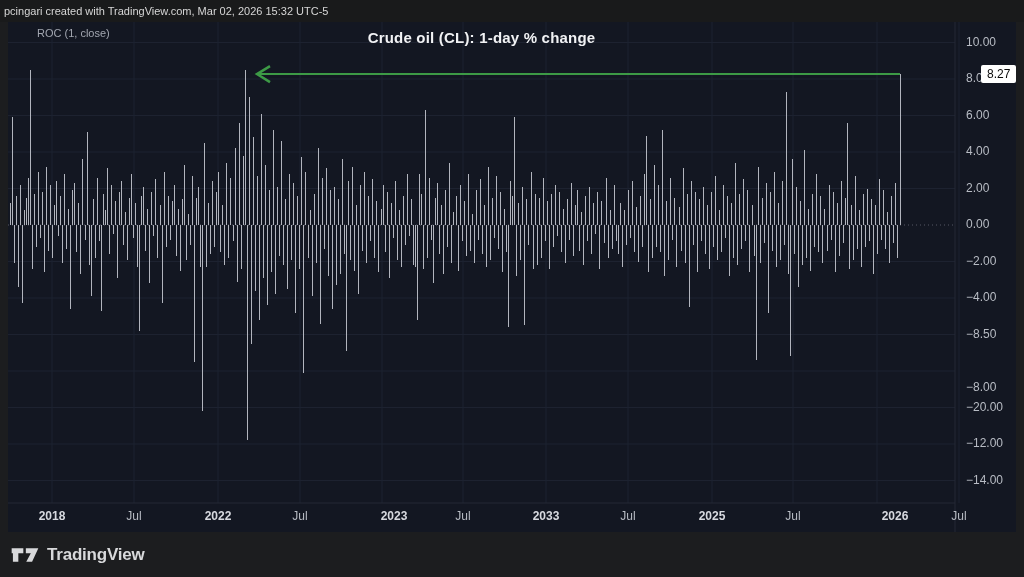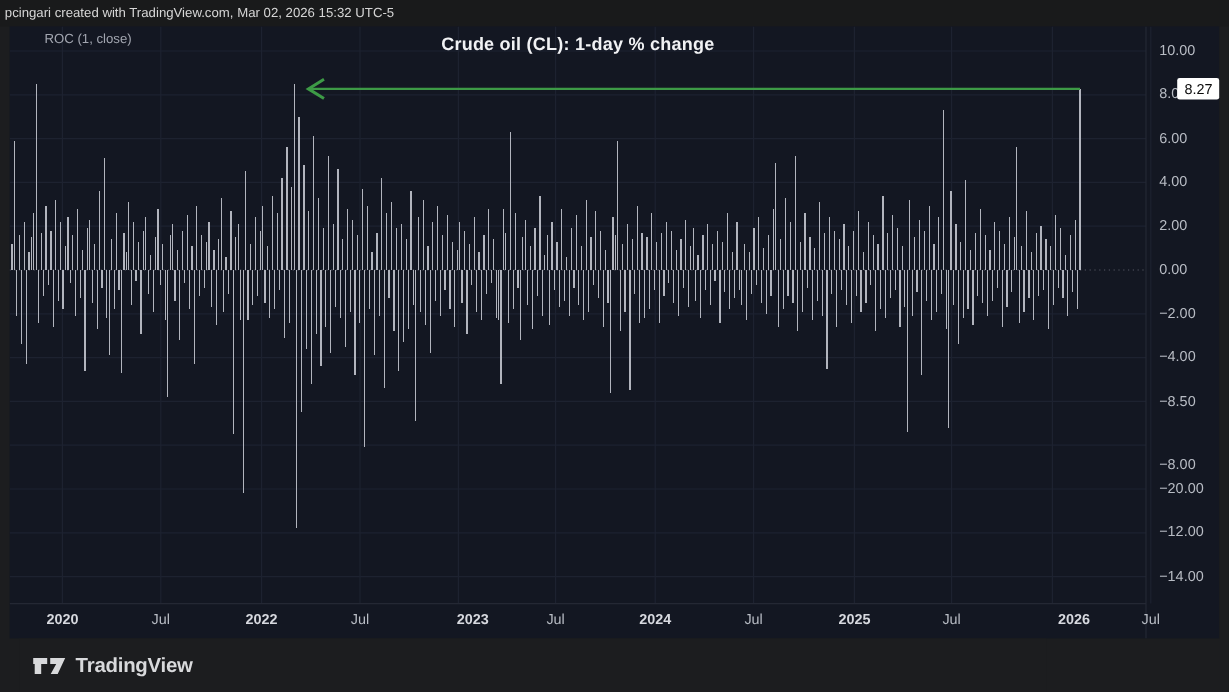--- a/index.html
+++ b/index.html
@@ -17,21 +17,21 @@
                  font-size:15px; font-weight:700; color:#f1f2f4; z-index:3;
                  letter-spacing:0.2px; }
   .y-tick { position:absolute; left:958px; font-size:12px; color:var(--axistext,#b8bcc4);
             z-index:2; }
   .x-tick { position:absolute; top:487px; transform:translateX(-50%); font-size:12px;
             color:var(--axistext,#b8bcc4); z-index:2; white-space:nowrap; }
   .x-tick.year { font-weight:700; color:#d7d9df; }
   #price-badge { position:absolute; left:949px; top:43px; height:18px; line-height:18px;
                  background:#ffffff; color:#0b0b0b; font-size:12px; padding:0 6px;
                  border-radius:2px; z-index:4;margin-left:24px; }
-  #footer { position:absolute; left:16px; top:532px; width:856px; height:45px;
+  #footer { position:absolute; left:0; top:532px; width:856px; height:45px;
             background:var(--frame,#1c1d1f); display:flex; align-items:center;
             padding-left:10px; }
   #tv-logo { width:30px; height:18px; margin-right:7px; }
   #watermark-text { color:#d8d9db; font-size:17px; font-weight:700; letter-spacing:-0.2px; }
 </style>
 </head>
 <body>
 
 <div id="topbar">
   <span>pcingari created with TradingView.com, Mar 02, 2026 15:32 UTC-5</span>
@@ -520,27 +520,27 @@
       <div class="y-tick" style="top: 195px;">0.00</div>
       <div class="y-tick" style="top: 231.5px;">−2.00</div>
       <div class="y-tick" style="top: 268px;">−4.00</div>
       <div class="y-tick" style="top: 304.5px;">−8.50</div>
       <div class="y-tick" style="top: 341px; margin-top: 17px;">−8.00</div>
       <div class="y-tick" style="top: 377.5px;">−20.00</div>
       <div class="y-tick" style="top: 414px;">−12.00</div>
       <div class="y-tick" style="top: 450.5px;">−14.00</div>
     </div>
   <div id="xaxis">
-      <div class="x-tick year" style="left: 44px;">2020</div>
+      <div class="x-tick year" style="left: 44px;">2018</div>
       <div class="x-tick" style="left: 126px;">Jul</div>
       <div class="x-tick year" style="left: 210px;">2022</div>
       <div class="x-tick" style="left: 292px;">Jul</div>
       <div class="x-tick year" style="left: 374px; margin-left: 12px;">2023</div>
       <div class="x-tick" style="left: 455px;">Jul</div>
-      <div class="x-tick year" style="left: 538px;">2024</div>
+      <div class="x-tick year" style="left: 538px;">2033</div>
       <div class="x-tick" style="left: 620px;">Jul</div>
       <div class="x-tick year" style="left: 704px;">2025</div>
       <div class="x-tick" style="left: 785px;">Jul</div>
       <div class="x-tick year" style="left: 887px; text-align: right;">2026</div>
       <div class="x-tick" style="left: 951px;">Jul</div>
     </div>
   <div id="price-badge">8.27</div>
 </div>
 
 <div id="footer">

